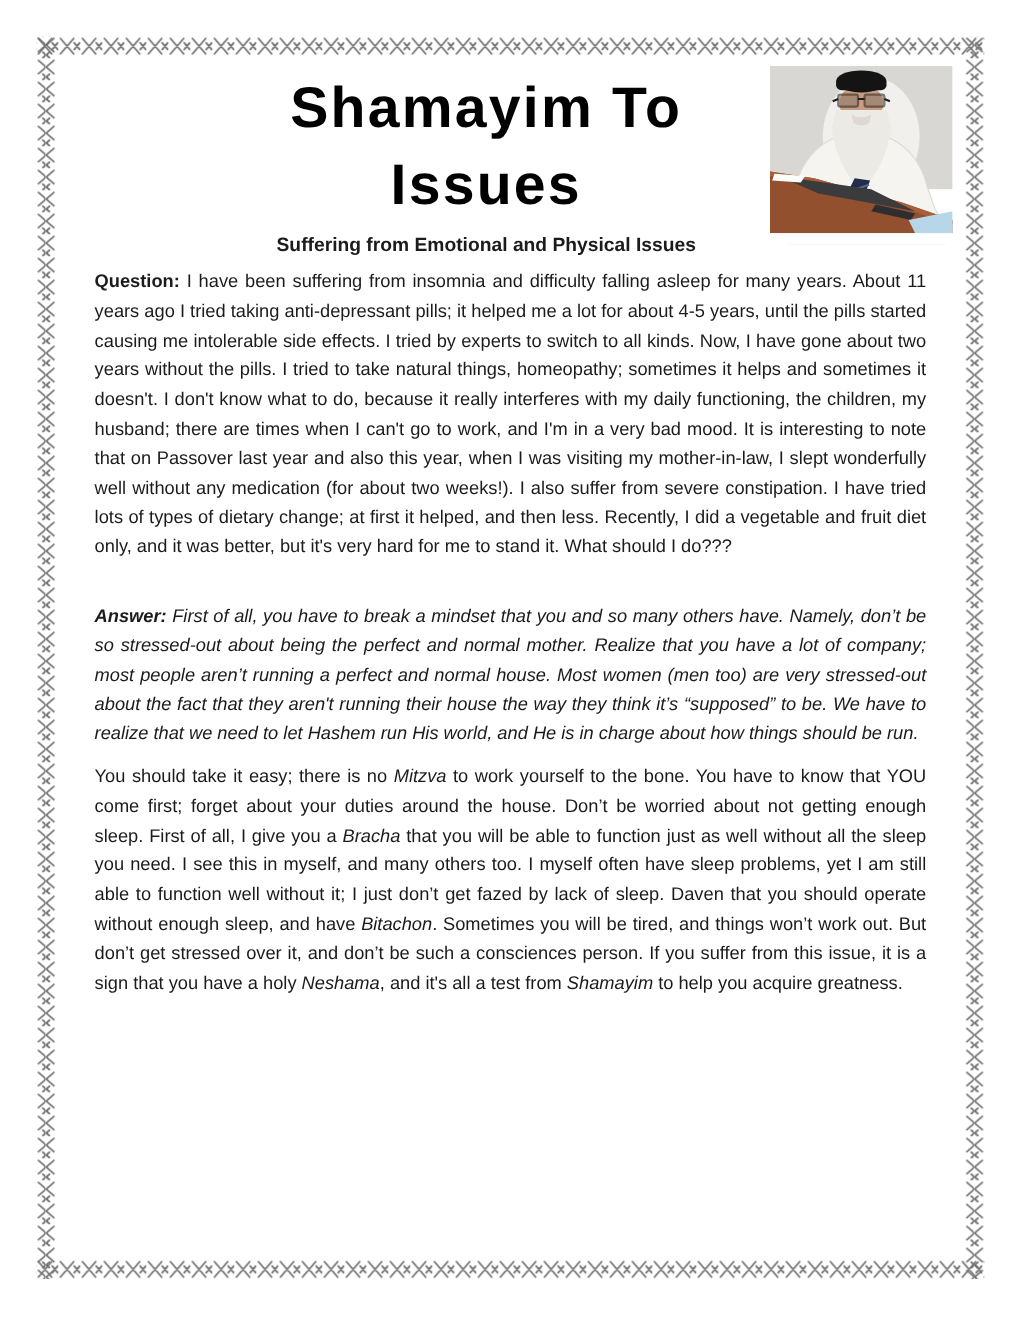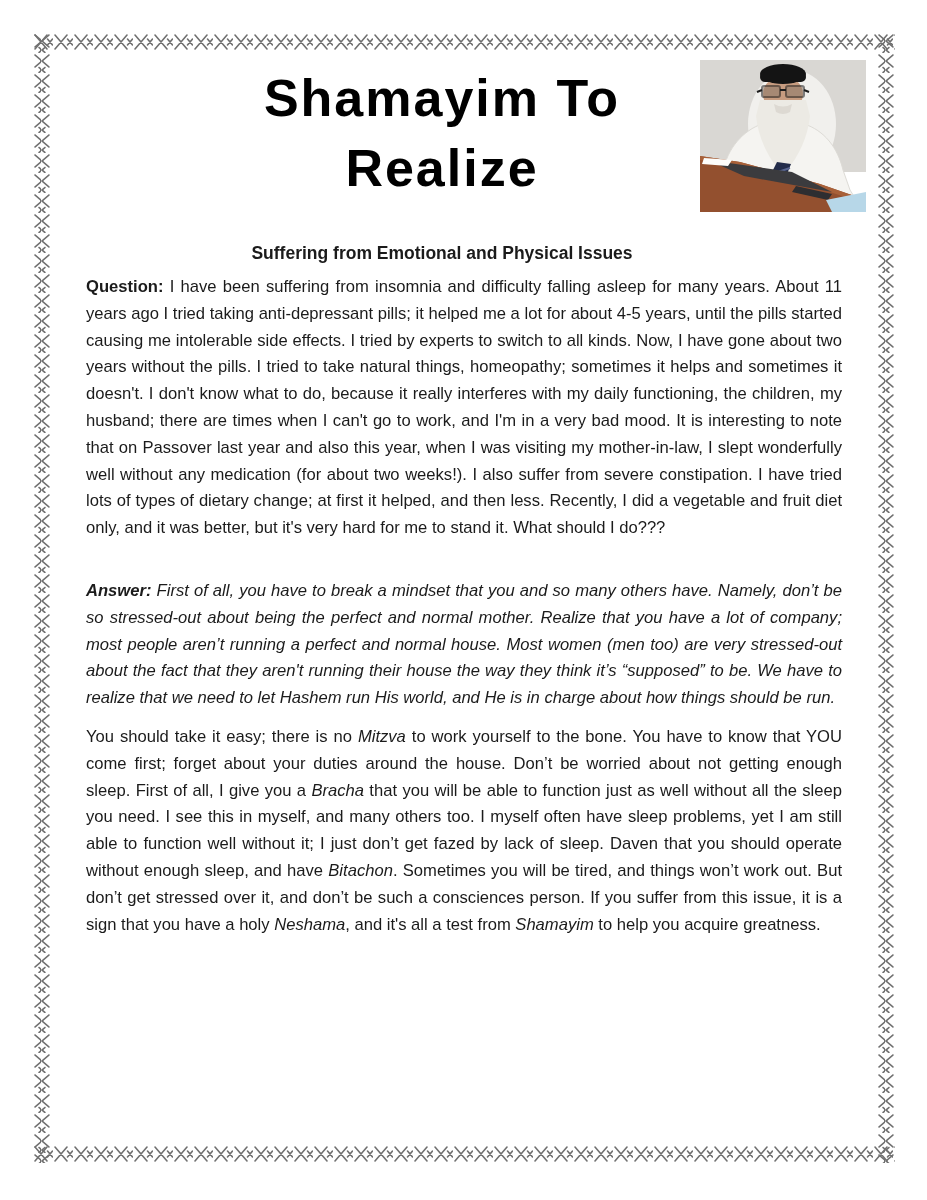--- a/index.html
+++ b/index.html
@@ -41,21 +41,21 @@
     color: #000000;
   }
   .photo-wrap {
     position: absolute;
     left: 614px;   
     top: 7px;      
     width: 166px;
     height: 162px;
   }
   .subtitle {
-    margin-top: 40px;
+    margin-top: 9px;
     width: 712px;
     text-align: center;
     font-weight: bold;
     font-size: 17.5px;
   }
   .body-para {
     margin-top: 10px;
     font-size: 16.6px;
     line-height: 26.8px;
     text-align: justify;
@@ -151,21 +151,21 @@
         <path d="M4,98 L32,100 L28,106 L2,104 Z" fill="#fdfdfb"></path>
         <path d="M96,126 L132,134 L128,140 L92,132 Z" fill="#2e2e31"></path>
 
         <path d="M126,140 L166,132 L166,152 L132,152 Z" fill="#b7d7e8"></path>
         <rect x="0" y="152" width="166" height="10" fill="#ffffff"></rect>
       </svg>
     </div>
 
     <div class="title-block">
       <div class="title-line">Shamayim To</div>
-      <div class="title-line">Realize</div>
+      <div class="title-line">Issues</div>
     </div>
 
     <div class="subtitle">Suffering from Emotional and Physical Issues</div>
 
     <p class="body-para"><span class="seg-b">Question: </span><span>I have been suffering from insomnia and difficulty falling asleep for many years. About 11 years ago I tried taking anti-depressant pills; it helped me a lot for about 4-5 years, until the pills started causing me intolerable side effects. I tried by experts to switch to all kinds. Now, I have gone about two years without the pills. I tried to take natural things, homeopathy; sometimes it helps and sometimes it doesn't. I don't know what to do, because it really interferes with my daily functioning, the children, my husband; there are times when I can't go to work, and I'm in a very bad mood. It is interesting to note that on Passover last year and also this year, when I was visiting my mother-in-law, I slept wonderfully well without any medication (for about two weeks!). I also suffer from severe constipation. I have tried lots of types of dietary change; at first it helped, and then less. Recently, I did a vegetable and fruit diet only, and it was better, but it's very hard for me to stand it. What should I do???</span></p>
 
     <p class="body-para answer-1"><span class="seg-b">Answer: </span><span>First of all, you have to break a mindset that you and so many others have. Namely, don’t be so stressed-out about being the perfect and normal mother. Realize that you have a lot of company; most people aren’t running a perfect and normal house. Most women (men too) are very stressed-out about the fact that they aren't running their house the way they think it’s “supposed” to be. We have to realize that we need to let Hashem run His world, and He is in charge about how things should be run.</span></p>
     <p class="body-para answer-2"><span>You should take it easy; there is no </span><span class="seg-i">Mitzva</span><span> to work yourself to the bone. You have to know that YOU come first; forget about your duties around the house. Don’t be worried about not getting enough sleep. First of all, I give you a </span><span class="seg-i">Bracha</span><span> that you will be able to function just as well without all the sleep you need. I see this in myself, and many others too. I myself often have sleep problems, yet I am still able to function well without it; I just don’t get fazed by lack of sleep. Daven that you should operate without enough sleep, and have </span><span class="seg-i">Bitachon</span><span>. Sometimes you will be tired, and things won’t work out. But don’t get stressed over it, and don’t be such a consciences person. If you suffer from this issue, it is a sign that you have a holy </span><span class="seg-i">Neshama</span><span>, and it's all a test from </span><span class="seg-i">Shamayim</span><span> to help you acquire greatness.</span></p>
 
 

